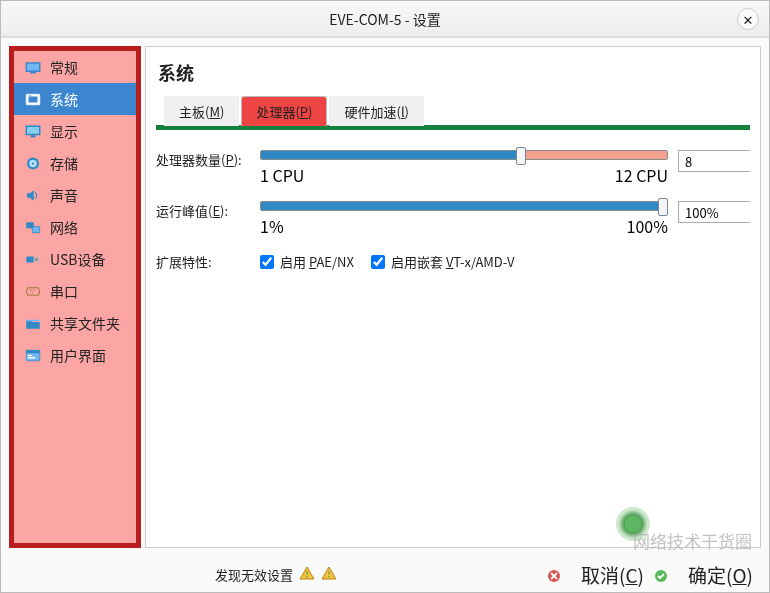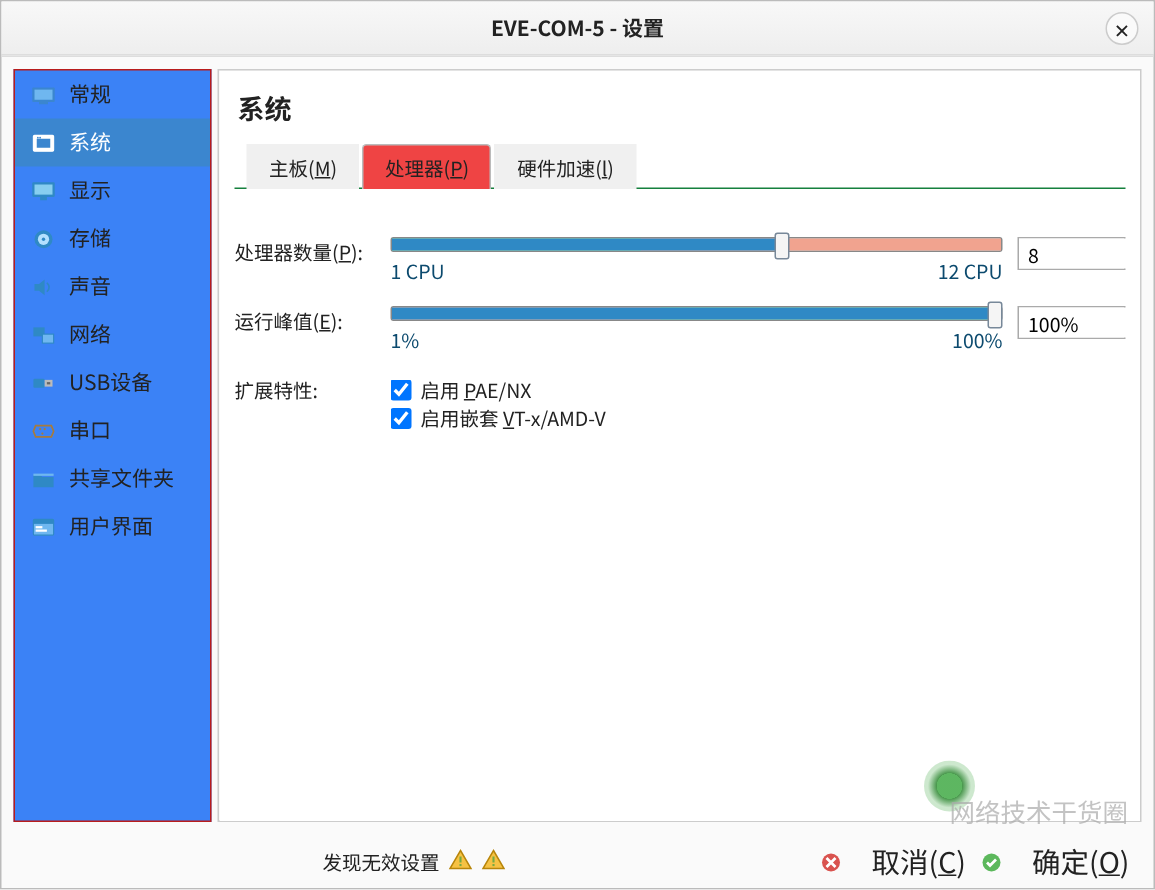--- a/index.html
+++ b/index.html
@@ -1,43 +1,43 @@
 <!DOCTYPE html>
 <html><head>
   <meta charset="utf-8">
   <style>
     * { box-sizing: border-box; margin: 0; padding: 0; font-family: "Noto Sans CJK SC", "Microsoft YaHei", sans-serif; }
     body { background: #f0f0f0; width: 770px; height: 593px; overflow: hidden; font-size: 13px; color: #222; }
     .window { background: #fafafa; border: 1px solid #bbb; height: 593px; display: flex; flex-direction: column; }
     .titlebar { height: 36px; background: linear-gradient(#f8f8f8,#eee); border-bottom: 1px solid #ddd; display: flex; align-items: center; justify-content: center; position: relative; }
-    .titlebar .title { font-weight: bold; font-size: 14px; }
+    .titlebar .title { font-weight: normal; font-size: 14px; }
     .titlebar .close { position: absolute; right: 10px; top: 7px; width: 22px; height: 22px; border-radius: 50%; border: 1px solid #ccc; display: flex; align-items: center; justify-content: center; background: #fafafa; cursor: pointer; font-size: 13px; }
     .body { flex: 1; display: flex; border-top: 1px solid #ddd; }
-    .sidebar { width: 132px; background: #3b82f6; border: 1px solid #b91c1c; margin: 8px 0 8px 8px; overflow-y: auto; }
+    .sidebar { width: 132px; background: #fca5a5; border: 5px solid #b91c1c; margin: 8px 0 8px 8px; overflow-y: auto; }
     .side-item { display: flex; align-items: center; gap: 8px; padding: 6px 10px; cursor: pointer; font-size: 14px; }
     .side-item.selected { background: #3b86cf; color: #fff; }
     .side-icon { width: 18px; height: 15px; display: inline-flex; align-items: center; justify-content: center; }
     .side-icon svg { width: 18px; height: 15px; }
     .main { flex: 1; margin: 8px 8px 8px 4px; background: #fff; border: 1px solid #ccc; padding: 8px 10px; overflow: auto; }
     .main h2 { font-size: 18px; font-weight: bold; margin: 4px 2px 10px; }
-    .tabs { display: flex; border-bottom: 1px solid #15803d; margin-bottom: 32px; padding-left: 8px; }
+    .tabs { display: flex; border-bottom: 5px solid #15803d; margin-bottom: 20px; padding-left: 8px; }
     .tab { padding: 5px 14px; border: 1px solid transparent; border-bottom: none; font-size: 13px; cursor: pointer; position: relative; top: 1px; background: #f0f0f0; margin-right: 2px; }
     .tab.active { background: #ef4444; border-color: #bbb; border-top-left-radius: 3px; border-top-right-radius: 3px; }
     .tab .mn { text-decoration: underline; }
     .row { display: flex; align-items: flex-start; margin-bottom: 14px; }
     .row-label { width: 104px; text-align: left; padding-right: 6px; padding-top: 0; font-size: 13px; }
     .row-label .mn { text-decoration: underline; }
     .slider-wrap { flex: 1; display: flex; flex-direction: column; margin-right: 8px; }
     .slider-track { position: relative; height: 10px; border: 1px solid #888; background: #e8e8e8; border-radius: 2px; }
     .seg { position: absolute; top: 0; bottom: 0; }
     .seg.blue { background: #2f89c5; }
     .seg.green { background: #8de08d; }
     .seg.red { background: #f1a38f; }
     .thumb { position: absolute; top: -4px; width: 10px; height: 18px; background: #f5f5f5; border: 1px solid #789; border-radius: 2px; transform: translateX(-50%); }
-    .tickrow { display: flex; justify-content: space-between; font-size: 13px; margin-top: 3px; color: #0c4a6e; }
+    .tickrow { display: flex; justify-content: space-between; font-size: 16px; margin-top: 3px; color: #000000; }
     .spinner { width: 72px; height: 22px; display: flex; border: 1px solid #aaa; margin-left: 2px; }
     .spinner input { flex: 1; border: none; padding: 0 6px; font-size: 13px; outline: none; }
     .chk-row { display: flex; align-items: center; gap: 6px; }
     .chk-row input { width: 14px; height: 14px; }
     .chk-row .mn { text-decoration: underline; }
     .footer { height: 36px; display: flex; align-items: center; padding: 0 16px; gap: 12px; justify-content: space-between; }
     .footer .warn { display: flex; align-items: center; gap: 6px; margin: 0 auto; font-size: 13px; }
     .footer .btns { display: flex; gap: 10px; }
     .btn { display: flex; align-items: center; gap: 20px; font-size: 19px; cursor: pointer; }
     .watermark { position: absolute; right: 18px; bottom: 40px; color: #aaa; font-size: 17px; opacity: 0.7; pointer-events: none; }
@@ -200,21 +200,21 @@
           </div>
         </div>
         <div class="spinner">
           <input value="100%" style="">
 
         </div>
       </div>
 
       <div class="row">
         <div class="row-label">扩展特性:</div>
-        <div style="display:flex;flex-direction:column;gap:0;">
+        <div style="display:flex;flex-direction:row;gap:17px;">
           <label class="chk-row">
             <input type="checkbox" checked="" style="">
             <span><span>启用 </span><span class="mn">P</span><span>AE/NX</span></span>
           </label>
           <label class="chk-row">
             <input type="checkbox" checked="" style="">
             <span><span>启用嵌套 </span><span class="mn">V</span><span>T-x/AMD-V</span></span>
           </label>
         </div>
       </div>

